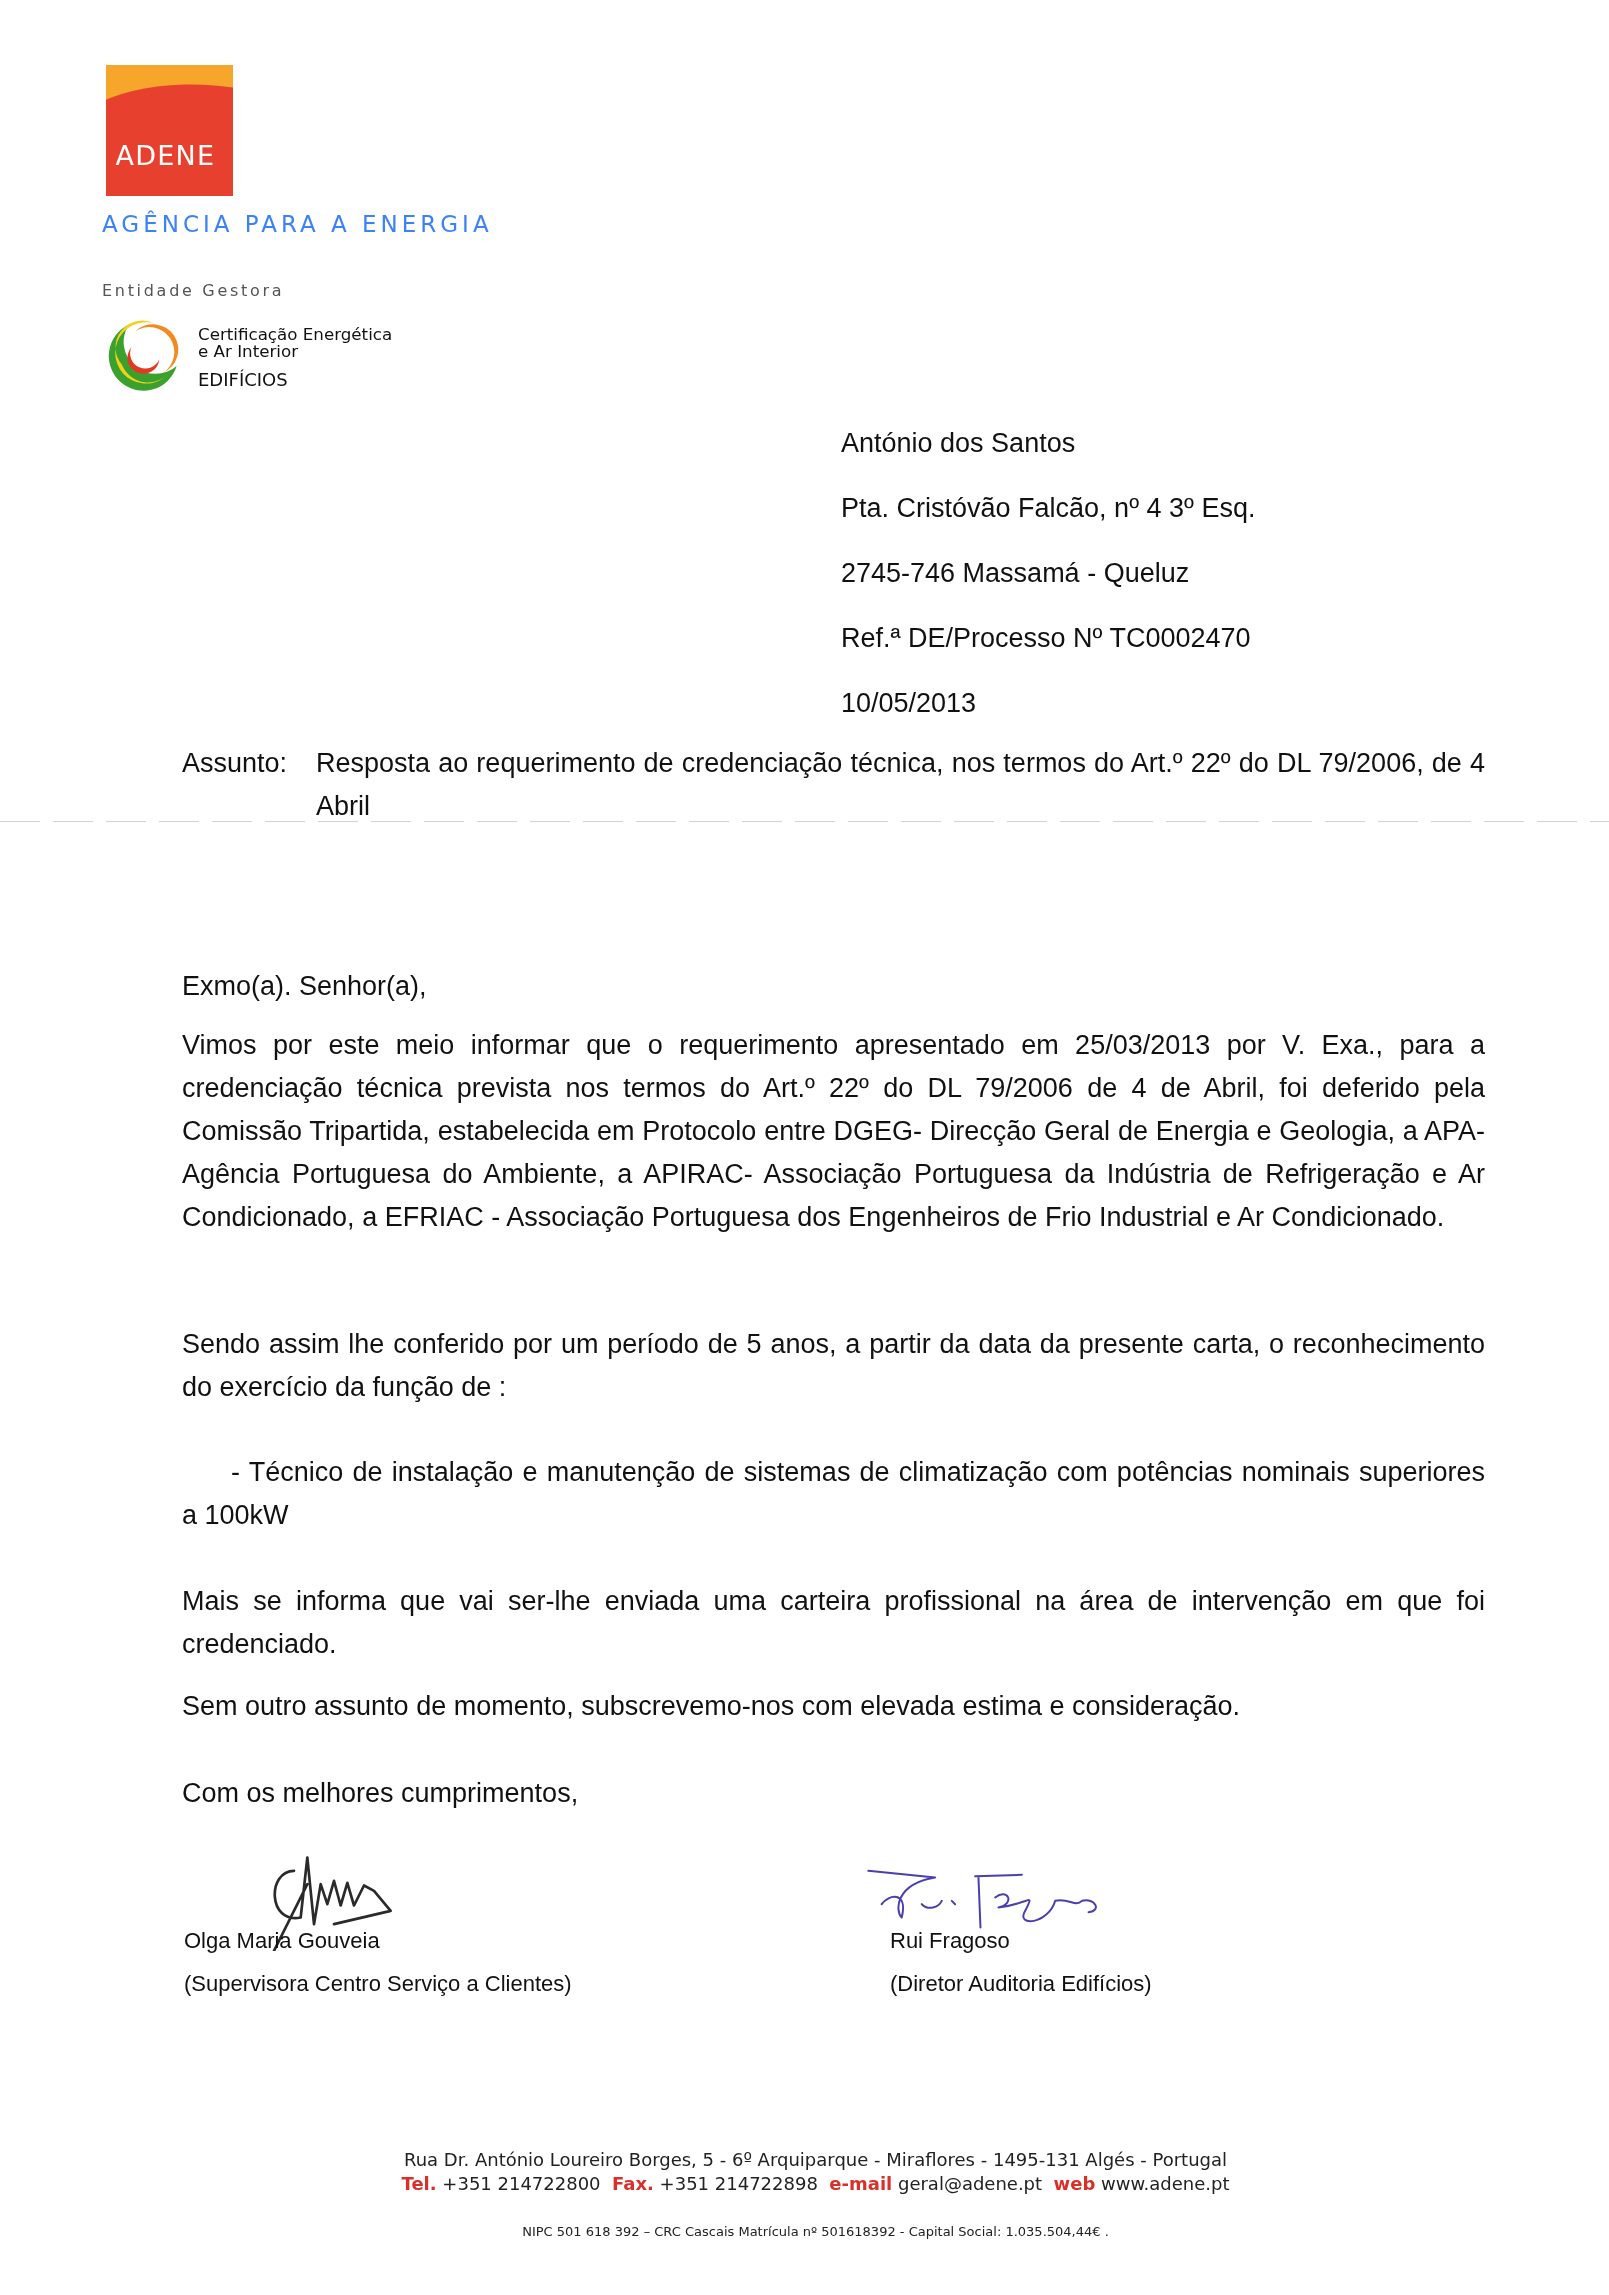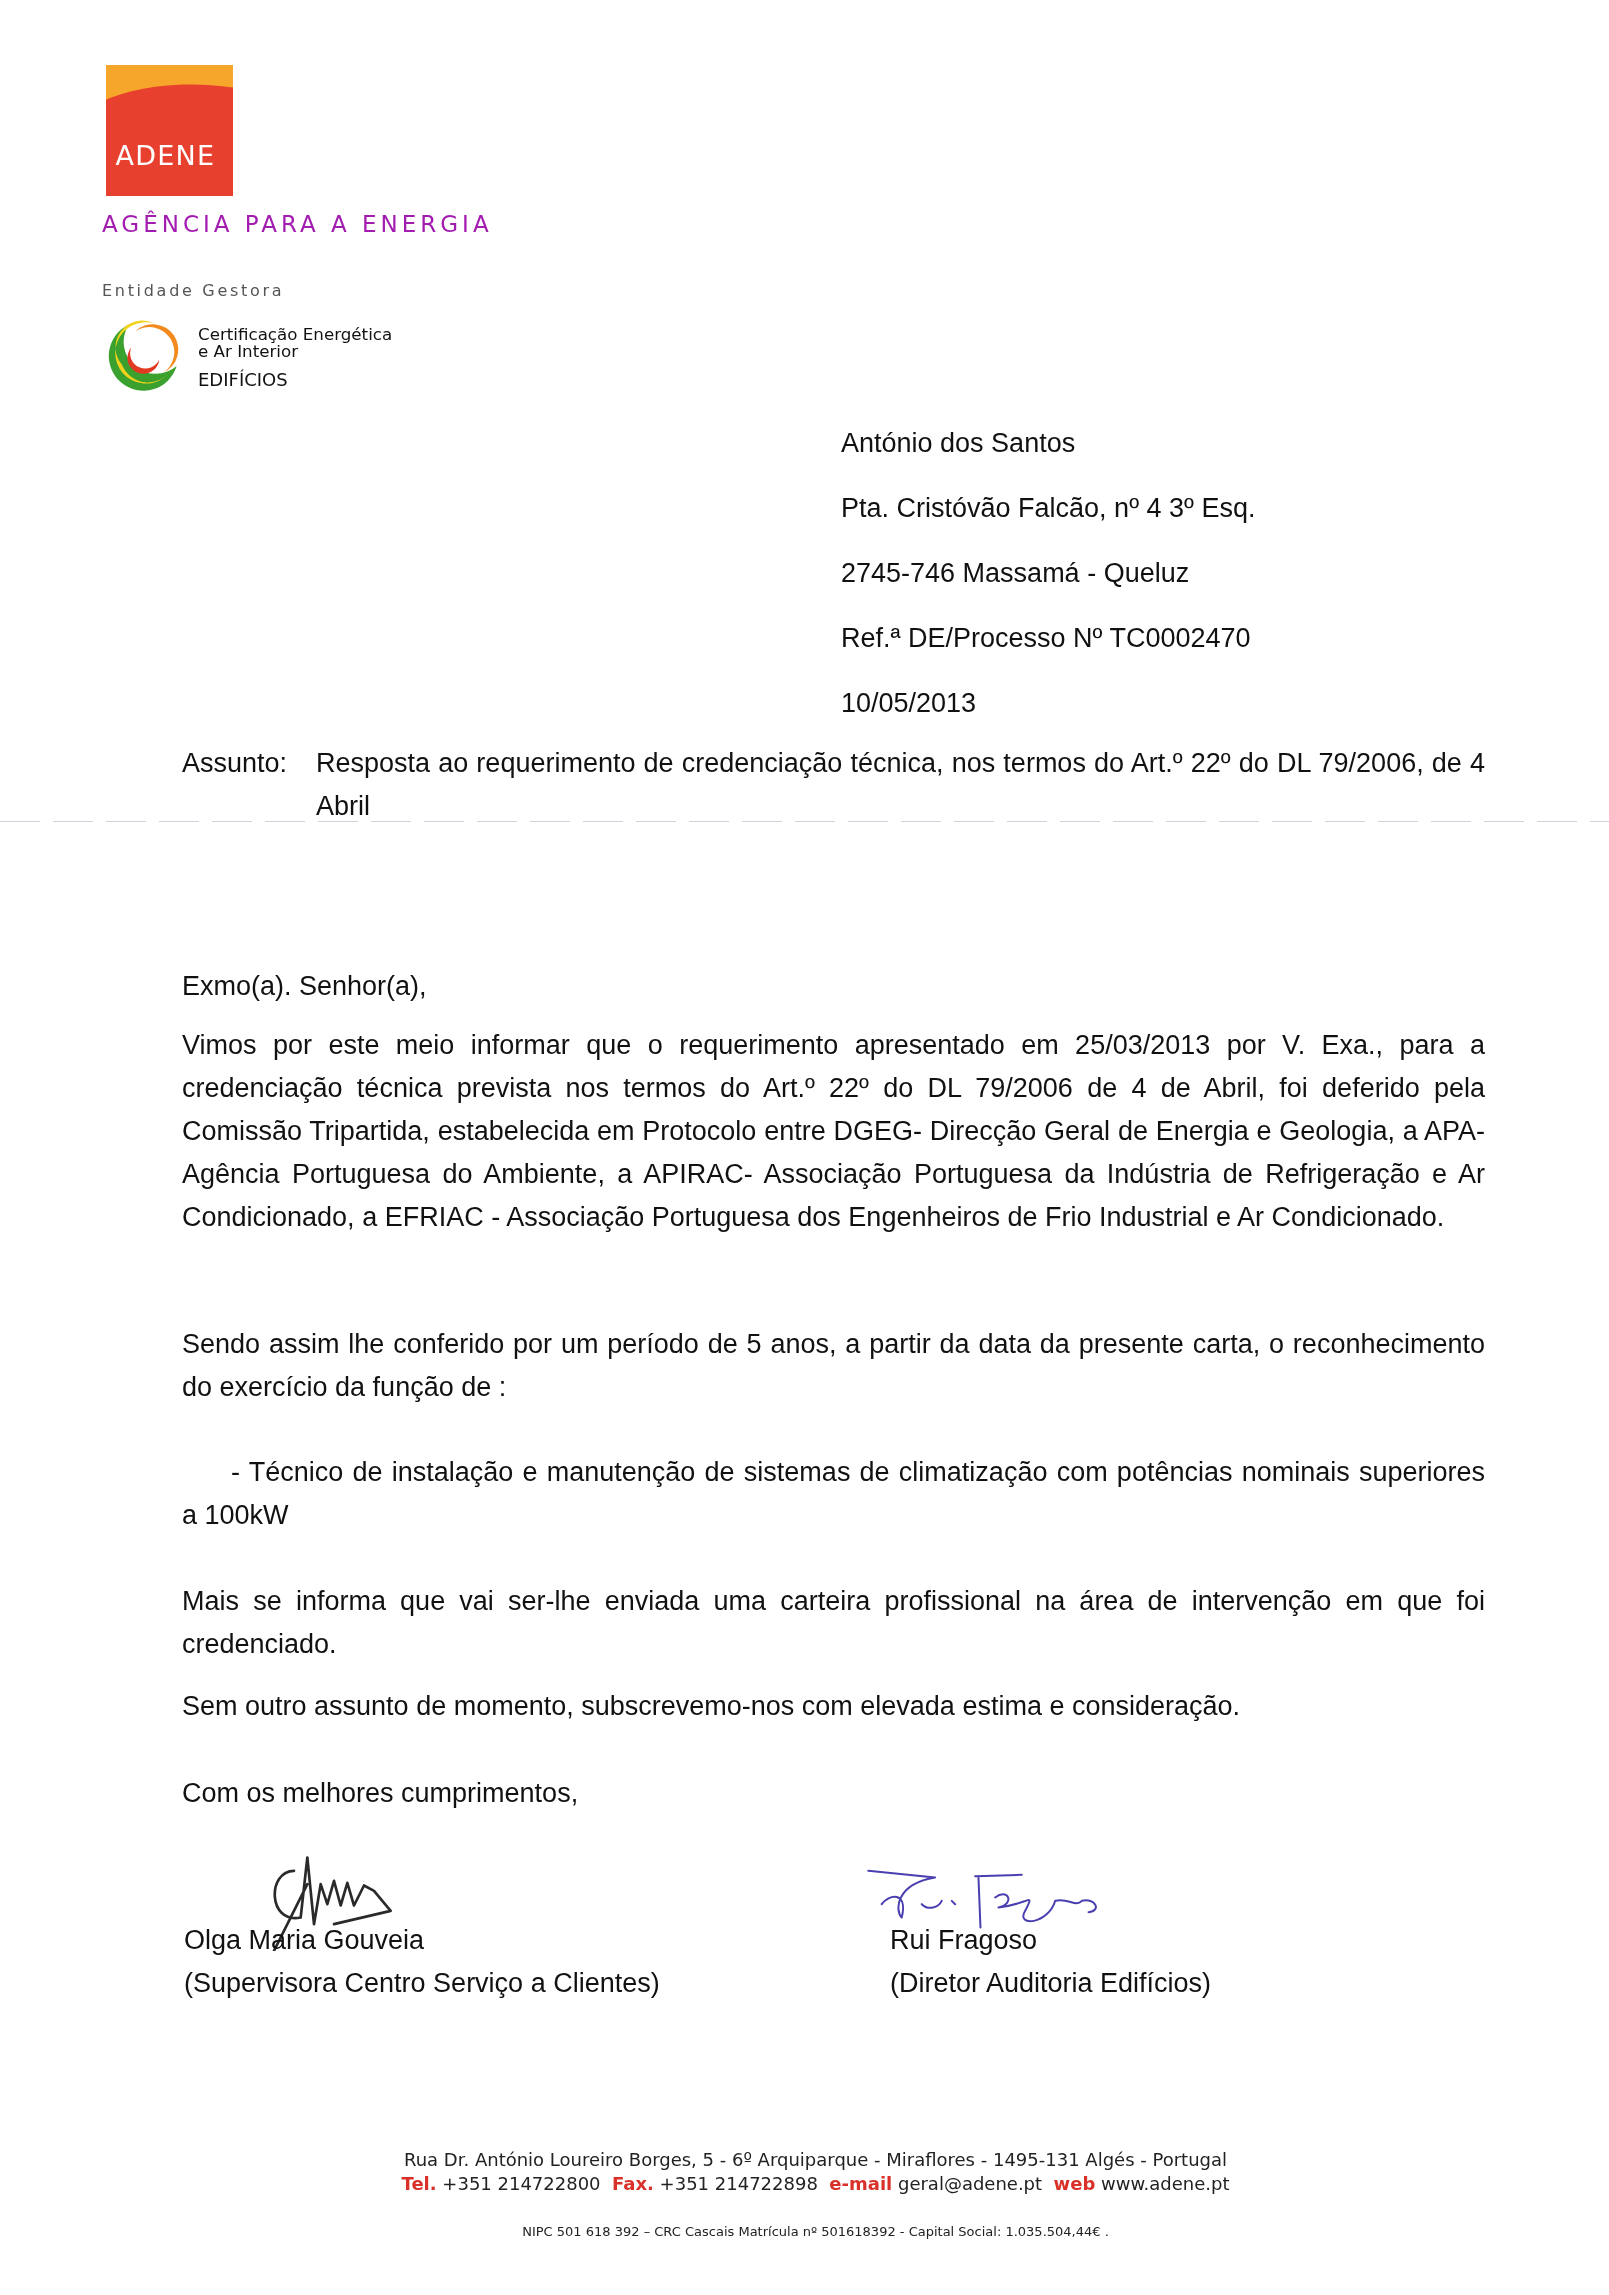--- a/index.html
+++ b/index.html
@@ -7,21 +7,21 @@
     width: 1610px; height: 2295px; position: relative; overflow: hidden;
     font-family: "Liberation Sans", sans-serif; color: #111;
   }
   .abs { position: absolute; }
 
   
   .adene-logo { left: 106px; top: 65px; width: 127px; height: 131px; background: #e8402e; overflow: hidden; }
   .adene-logo .band { position: absolute; left: 0; top: 0; width: 100%; height: 40px; background: #f6a62a; }
   .adene-logo .curve { position: absolute; left: -40px; top: 20px; width: 281px; height: 134px; border-radius: 50% 50% 0 0; background: #e8402e; transform: rotate(4deg); }
   .adene-logo .name { position: absolute; left: 9.4px; bottom: 25.4px; color: #fff; font-size: 27px; letter-spacing: 1.3px; font-family: "DejaVu Sans", sans-serif; }
-  .agency { left: 102px; top: 211px; font-size: 23px; letter-spacing: 4px; font-family: "DejaVu Sans", sans-serif; color: #a21caf; }
+  .agency { left: 102px; top: 211px; font-size: 23px; letter-spacing: 4px; font-family: "DejaVu Sans", sans-serif; color: #3b82f6; }
 
   .entidade { left: 102px; top: 281px; font-size: 16px; letter-spacing: 2.7px; color: #555; font-family: "DejaVu Sans", sans-serif; }
   .cert-logo { left: 102px; top: 318px; width: 80px; height: 80px; }
   .cert-text { left: 198px; top: 326px; font-size: 16.7px; line-height: 16.7px; color: #111; font-family: "DejaVu Sans", sans-serif; }
   .cert-text .edif { display: block; margin-top: 13px; font-size: 18px; }
 
   
   .recipient { left: 841px; top: 400px; font-size: 27px; line-height: 43px; color: #111; }
   .recipient div { white-space: nowrap; margin-top: 22px; }
 
@@ -33,21 +33,21 @@
 
   .body-text { left: 182px; width: 1303px; font-size: 27px; line-height: 43px; text-align: justify; color: #111; }
   .salutation { top: 965px; }
   .p1 { top: 1024px; }
   .p2 { top: 1323px; }
   .p3 { top: 1451px; text-indent: 49px; }
   .p4 { top: 1580px; }
   .p5 { top: 1685px; }
   .p6 { top: 1772px; }
 
-  .sig-name { font-size: 27px; line-height: 43px; white-space: nowrap; }
+  .sig-name { font-size: 22px; line-height: 43px; white-space: nowrap; }
   .sig-left { left: 184px; top: 1919px; }
   .sig-right { left: 890px; top: 1919px; }
   .sig-img-left { left: 254px; top: 1844px; width: 200px; height: 107px; }
   .sig-img-right { left: 855px; top: 1864px; width: 307px; height: 67px; }
 
   
   .footer { left: 361px; top: 2148px; width: 909px; text-align: center; font-family: "DejaVu Sans", sans-serif; color: #222; }
   .footer .addr { font-size: 18px; line-height: 24px; white-space: nowrap; }
   .footer .contacts { font-size: 18px; line-height: 24px; white-space: nowrap; }
   .footer .red { color: #d9302a; font-weight: bold; }

